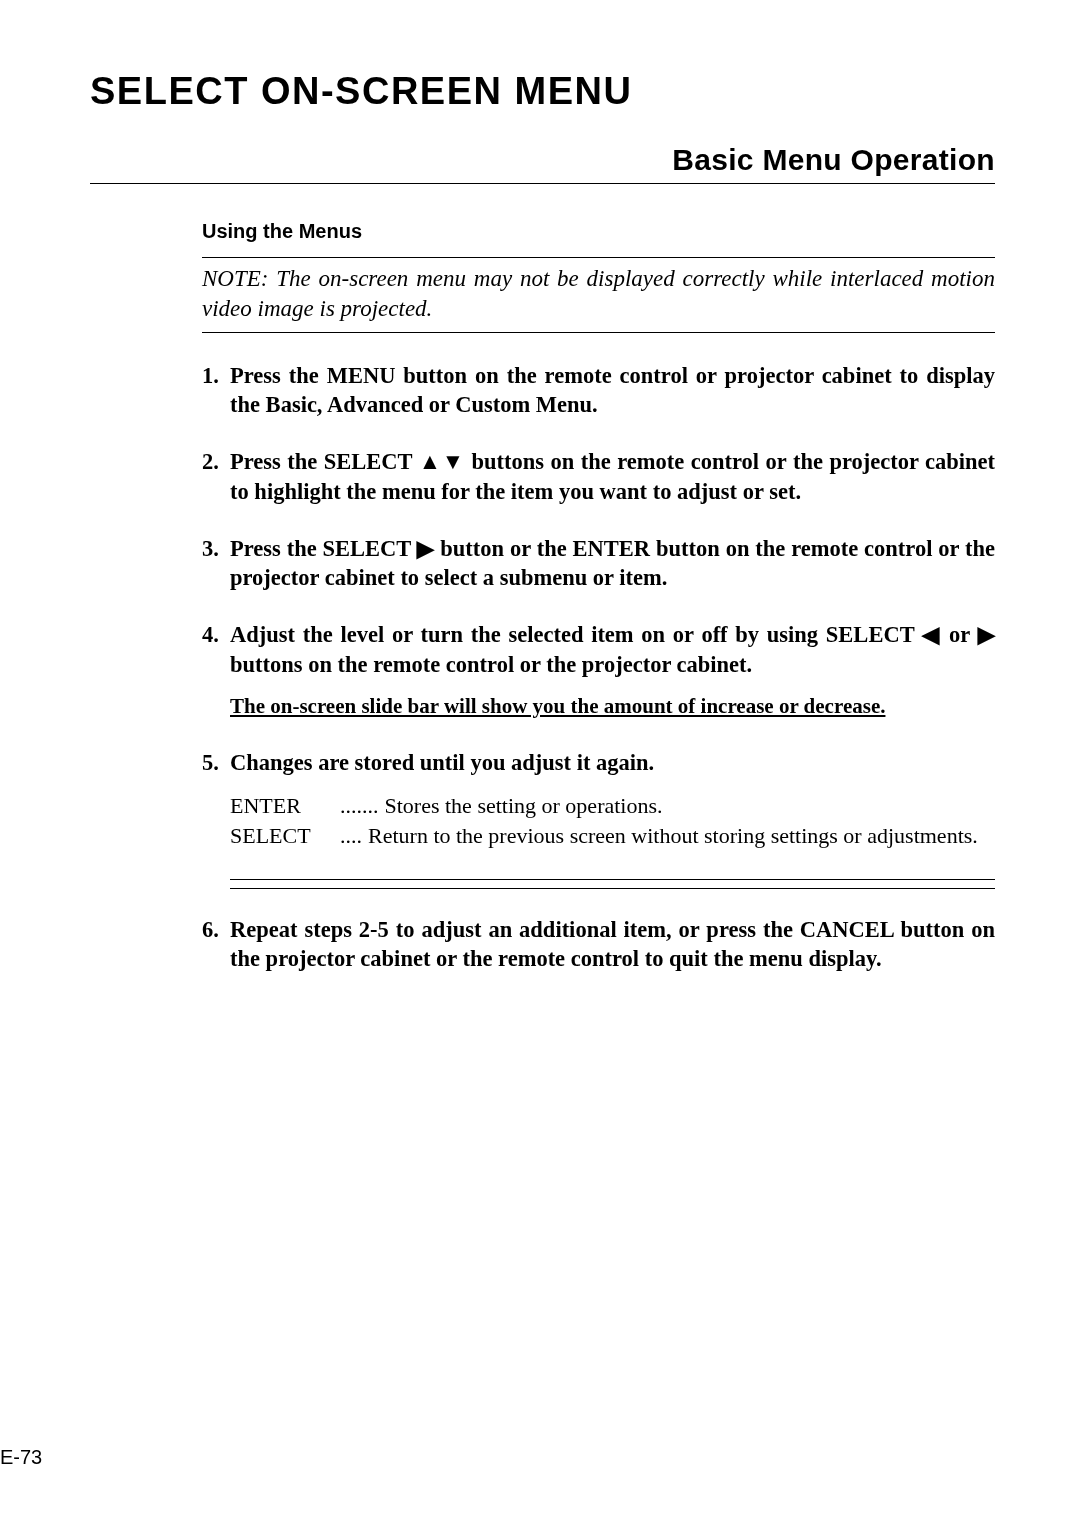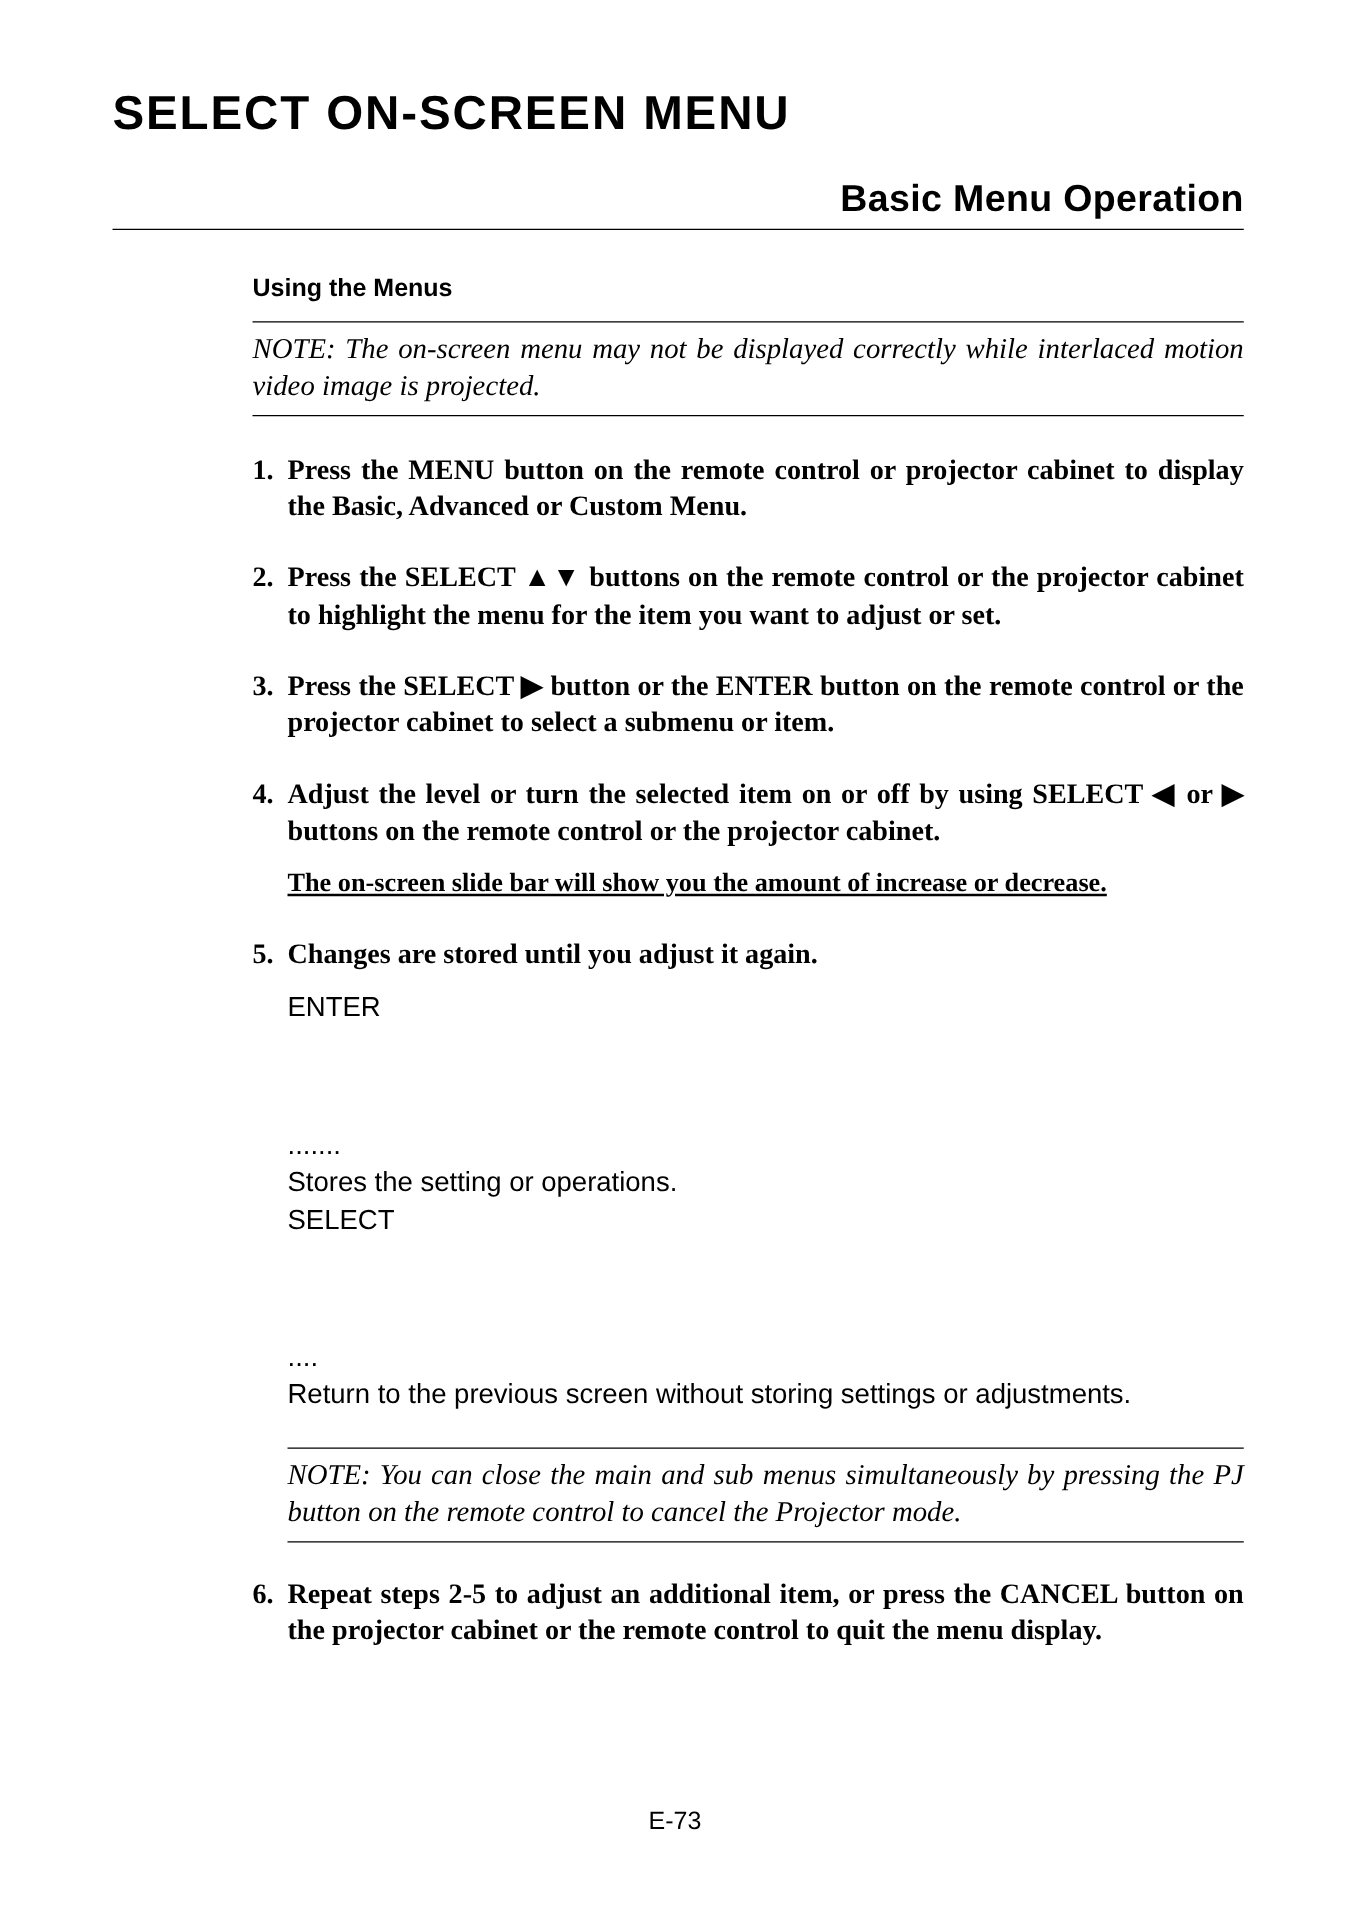--- a/index.html
+++ b/index.html
@@ -81,36 +81,34 @@
     font-weight: bold;
     font-size: 21px;
     line-height: 1.3;
     text-align: justify;
     margin-left: 28px;
     margin-bottom: 28px;
     text-decoration: underline;
   }
   .def-row {
     display: flex;
-    font-family: Liberation Sans, sans-serif;
+    font-family: Liberation Serif, serif;
     font-size: 22px;
     line-height: 1.35;
     margin-left: 28px;
-    flex-direction: column;
   }
   .def-label { flex: 0 0 110px; white-space: pre; }
   .def-dots { flex: 0 0 auto; padding-right: 6px; white-space: pre; }
   .def-text { flex: 1; text-align: justify; }
   .defs { margin-bottom: 28px; }
   .page-num {
     position: absolute;
     bottom: 60px;
     left: 0;
     width: 100%;
-    text-align: center;
     font-family: Arial, Helvetica, sans-serif;
     font-size: 20px;
   }
   .tri { font-family: Arial, sans-serif; }
 </style>
 </head>
 <body>
 
 <h1 class="chapter-title">SELECT ON-SCREEN MENU</h1>
 
@@ -165,21 +163,20 @@
     </div>
     <div class="def-row">
       <div class="def-label"><span>SELECT</span> </div>
       <div class="def-dots">....</div>
       <div class="def-text">Return to the previous screen without storing settings or adjustments.</div>
     </div>
   </div>
 
   <div class="inner">
     <hr class="rule-inner">
-    <p class="note" style="margin-top:6px;">NOTE: You can close the main and sub menus simultaneously by pressing the PJ button on the remote control to cancel the Projector mode.</p>
     <hr class="rule-inner inner-gap-bot" style="margin-top:8px;">
   </div>
 
   <div class="step">
     <div class="num">6.</div>
     <div class="txt">Repeat steps 2-5 to adjust an additional item, or press the CANCEL button on the projector cabinet or the remote control to quit the menu display.</div>
   </div>
 
 </div>
 

